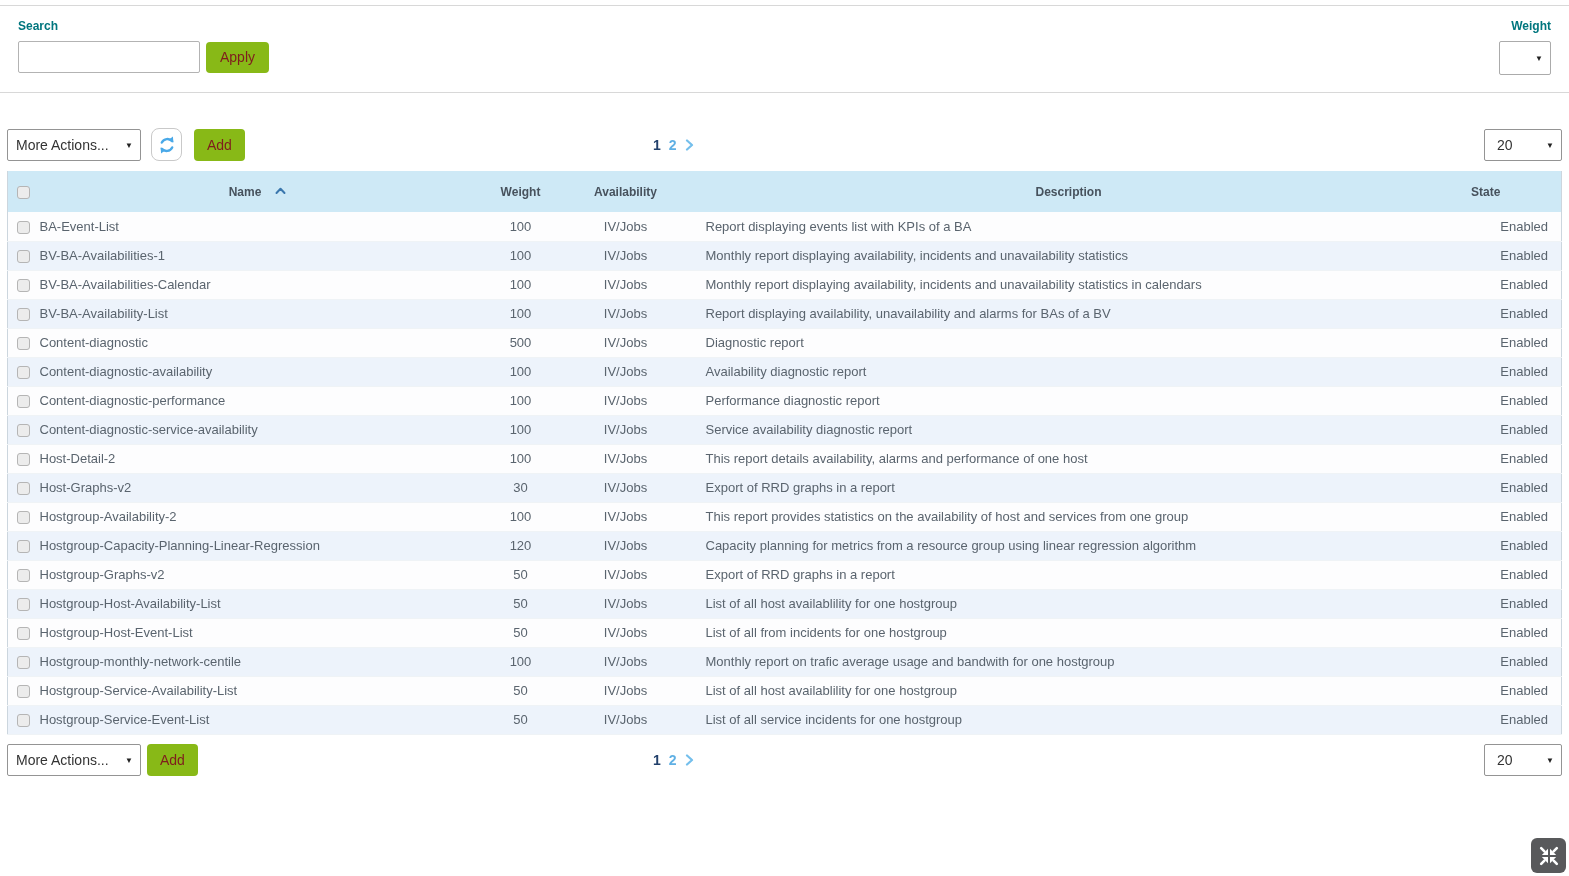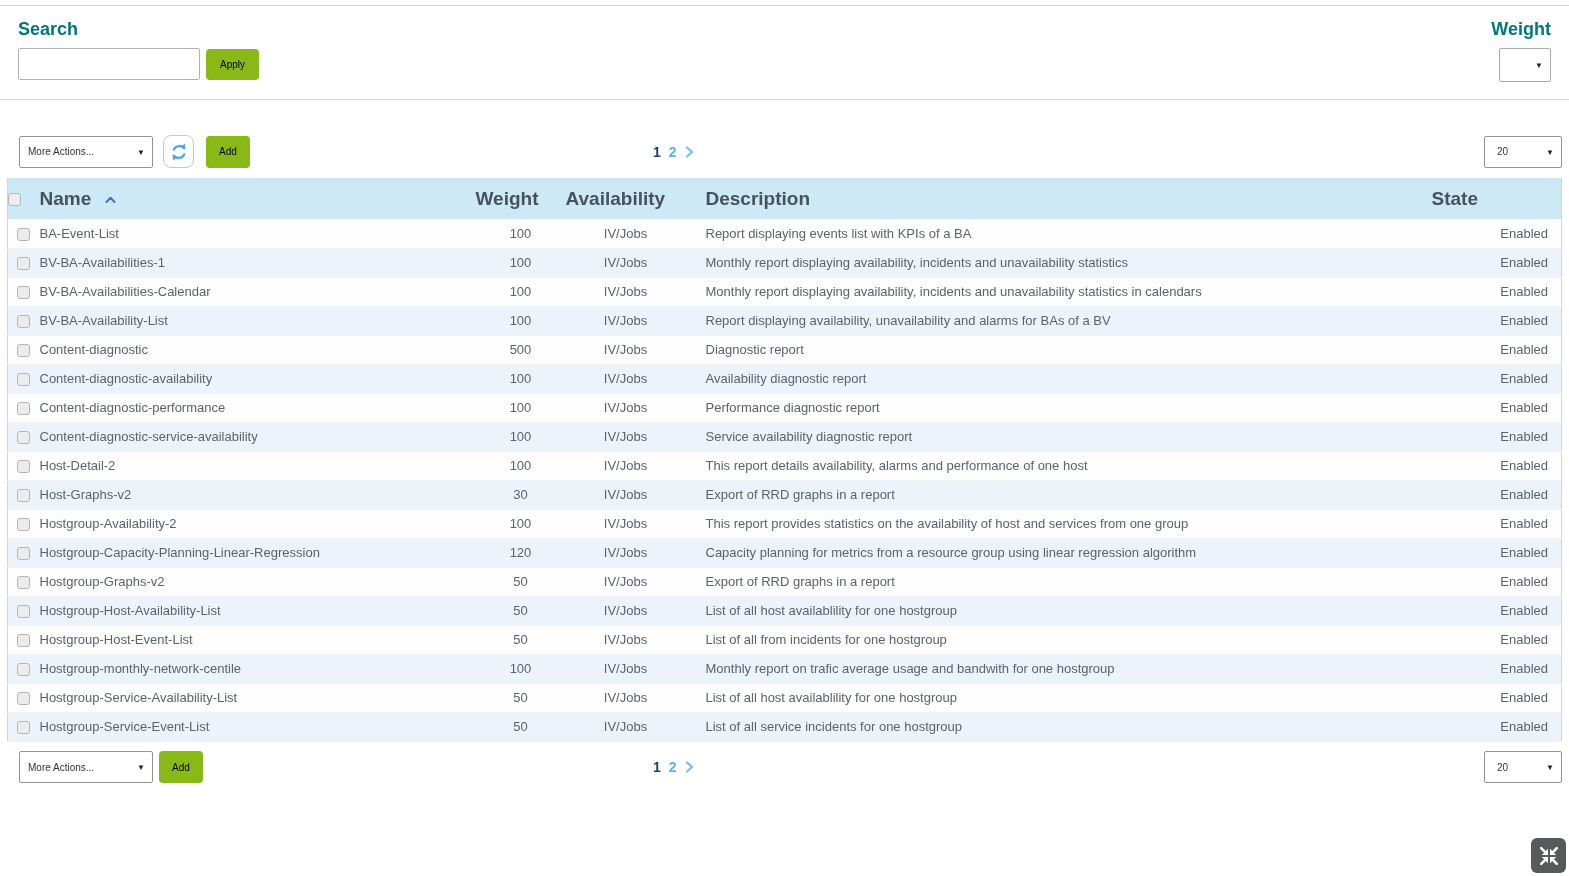--- a/index.html
+++ b/index.html
@@ -18,62 +18,61 @@
     border-bottom: 1px solid #d8d8d8;
     padding: 13px 18px 17px 18px;
     display: flex;
     justify-content: space-between;
     align-items: flex-start;
     background: #fff;
   }
   .filter-label {
     display: block;
     font-weight: bold;
-    font-size: 18px;
+    font-size: 12px;
     color: var(--label-teal, #00767e);
     margin-bottom: 8px;
   }
   .filter-left-row { display: flex; align-items: center; }
   .search-input {
     width: 182px; height: 32px;
     border: 1px solid #b3b3b3;
     border-radius: 2px;
     padding: 0 8px;
     font-family: inherit; font-size: 13px; color: #333;
     outline: none;
   }
   .btn-green {
     background: var(--accent-green, #88b917);
-    color: #000000;
+    color: #7f1d1d;
     border: none;
     border-radius: 4px;
     height: 31px;
     padding: 0 14px;
     font-family: inherit;
-    font-size: 10px;
+    font-size: 14px;
     cursor: pointer;
   }
   .filter-left-row .btn-green { margin-left: 6px; }
   .filter-right { text-align: right; }
   .filter-right .filter-label { text-align: right; }
 
   
   .sel { position: relative; display: inline-block; }
   .sel select {
     -webkit-appearance: none; -moz-appearance: none; appearance: none;
     background: #fff;
     border: 1px solid #949494;
     border-radius: 2px;
     font-family: inherit;
-    font-size: 10px;
+    font-size: 14px;
     color: #333;
     padding: 0 20px 0 8px;
     height: 32px;
     outline: none;
-    margin-left: 12px;
   }
   .sel::after {
     content: "▼";
     position: absolute;
     right: 8px; top: 50%;
     transform: translateY(-50%);
     font-size: 8px;
     color: #222;
     pointer-events: none;
   }
@@ -122,24 +121,24 @@
     margin: 10px 7px 0 7px;
     border-collapse: collapse;
     border-left: 1px solid #ccd6de;
     border-right: 1px solid #ccd6de;
     border-bottom: 1px solid #ccd9e4;
     table-layout: fixed;
   }
   .grid thead th {
     background: var(--header-bg, #cee9f6);
     height: 41px;
-    font-size: 19px;
+    font-size: 12px;
     font-weight: bold;
     color: #47525d;
-    text-align: left;
+    text-align: center;
     vertical-align: middle;
     white-space: nowrap;
   }
   .grid tbody td {
     height: 29px;
     vertical-align: middle;
     font-size: 13px;
     color: #5a646e;
     white-space: nowrap;
     overflow: hidden;

